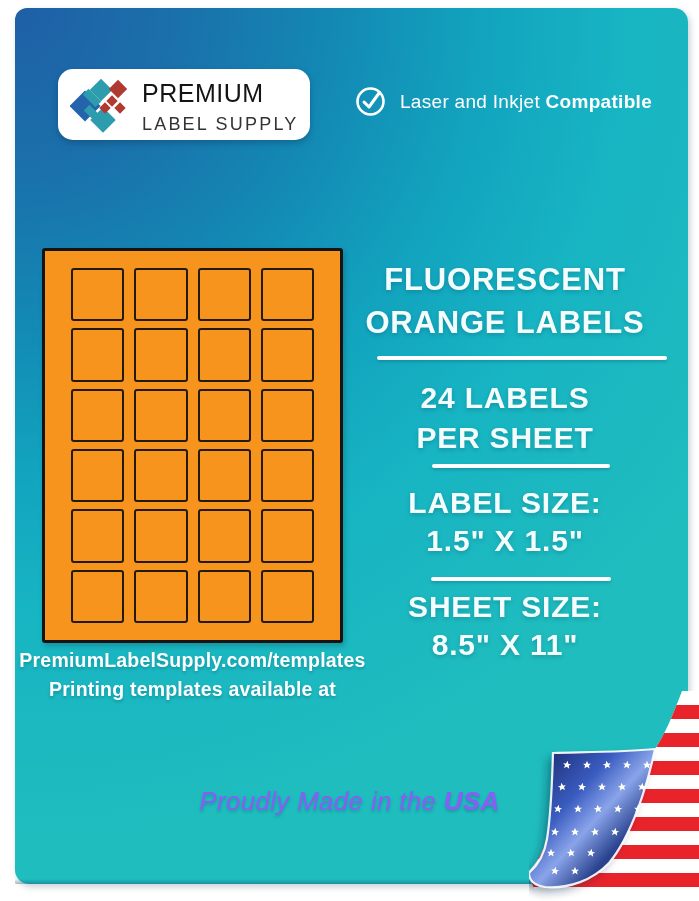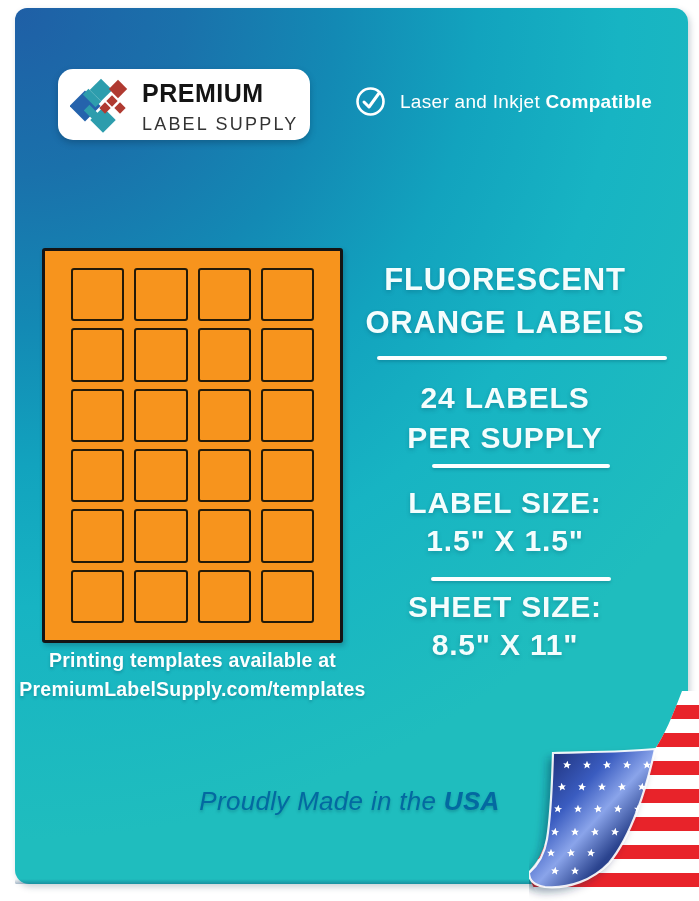--- a/index.html
+++ b/index.html
@@ -21,21 +21,21 @@
     background:linear-gradient(rgba(255,255,255,0),rgba(11,61,105,.35));
   }
   
   .logo-box{
     position:absolute;left:58px;top:69px;width:252px;height:71px;background:#fff;
     border-radius:15px;box-shadow:0 3px 6px rgba(10,50,80,.35);
     display:flex;align-items:center;
   }
   .logo-mark{position:absolute;left:12px;top:6px;}
   .logo-text{position:absolute;left:84px;top:12px;line-height:1;}
-  .logo-text .l1{font-size:25px;font-weight:700;color:#141414;letter-spacing:.5px;}
+  .logo-text .l1{font-size:25px;font-weight:400;color:#141414;letter-spacing:.5px;}
   .logo-text .l2{font-size:18px;font-weight:400;color:#333;letter-spacing:2.2px;margin-top:9px;}
   
   .compat{position:absolute;left:355px;top:86px;display:flex;align-items:center;color:#fff;}
   .compat .txt{margin-left:14px;font-size:19px;font-weight:400;letter-spacing:.3px;}
   .compat .txt b{font-weight:800;text-align:right;}
   
   .sheet{
     position:absolute;left:42px;top:248px;width:301px;height:395px;box-sizing:border-box;
     background:#F7941D;border:3px solid #141414;border-radius:3px;
     box-shadow:2px 3px 5px rgba(20,60,80,.3);
@@ -60,21 +60,21 @@
   .spec1{top:378px;line-height:40px;}
   .spec2{top:484px;line-height:38px;}
   .spec3{top:588px;line-height:38px;}
   .divider{position:absolute;height:4px;background:#fdffff;border-radius:2px;
     box-shadow:0 2px 3px rgba(0,70,90,.25);}
   .d1{left:377px;top:356px;width:290px;}
   .d2{left:432px;top:464px;width:178px;}
   .d3{left:431px;top:577px;width:180px;}
   
   .made{
-    position:absolute;left:0;top:786px;width:699px;text-align:center;color:#0369a1;
+    position:absolute;left:0;top:786px;width:699px;text-align:center;color:#8b5cf6;
     font-size:26px;font-style:italic;font-weight:400;letter-spacing:.3px;
     text-shadow:0 2px 3px rgba(0,70,90,.3);
   }
   .made b{font-weight:800;}
   
   .flag-corner{position:absolute;right:0;bottom:0;width:170px;height:210px;}
 </style>
 </head>
 <body>
 
@@ -135,33 +135,33 @@
         <div class="label-cell"></div>
         <div class="label-cell"></div>
         <div class="label-cell"></div>
         <div class="label-cell"></div>
         <div class="label-cell"></div>
         <div class="label-cell"></div>
       </div>
   </div>
 
   <div class="template-note">
+    <div>PremiumLabelSupply.com/templates</div>
     <div>Printing templates available at</div>
-    <div>PremiumLabelSupply.com/templates</div>
   </div>
 
   <div class="panel-text panel-title">
     <div>FLUORESCENT</div>
     <div>ORANGE LABELS</div>
   </div>
   <div class="divider d1"></div>
 
   <div class="panel-text spec spec1">
     <div>24 LABELS</div>
-    <div>PER SUPPLY</div>
+    <div>PER SHEET</div>
   </div>
   <div class="divider d2"></div>
 
   <div class="panel-text spec spec2">
     <div>LABEL SIZE:</div>
     <div>1.5" X 1.5"</div>
   </div>
   <div class="divider d3"></div>
 
   <div class="panel-text spec spec3">

